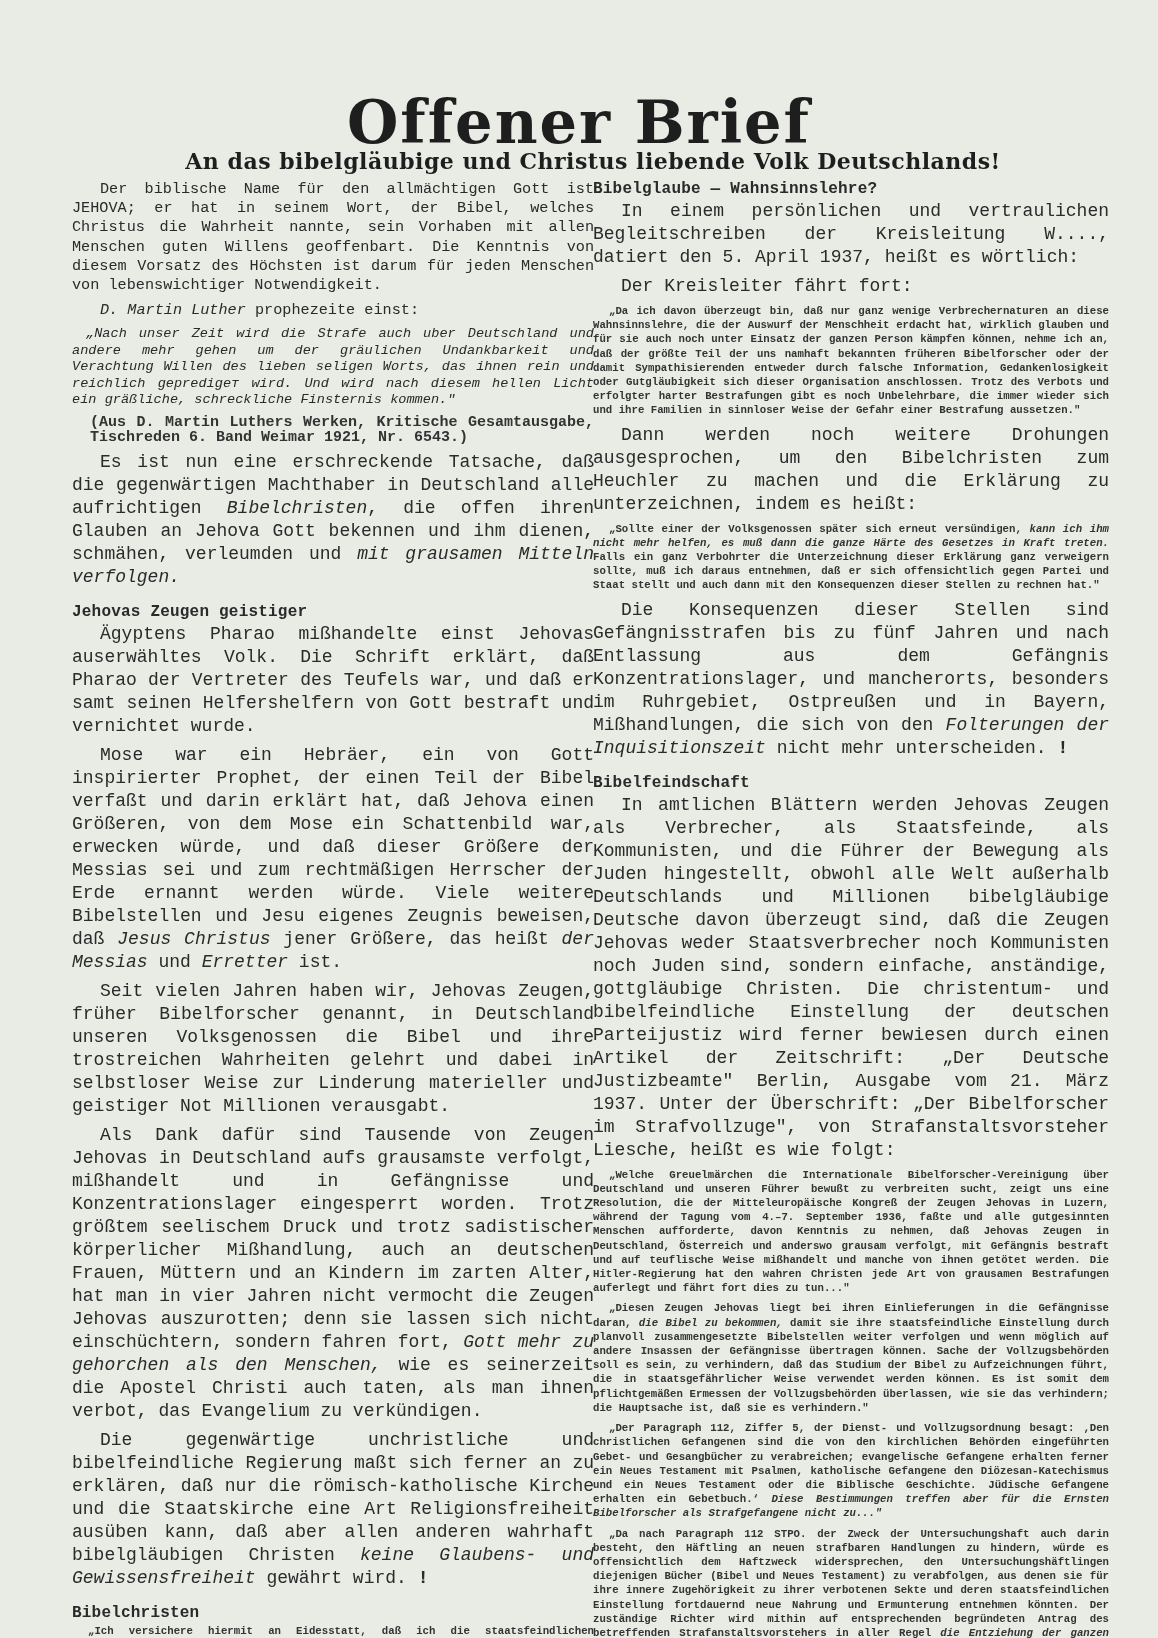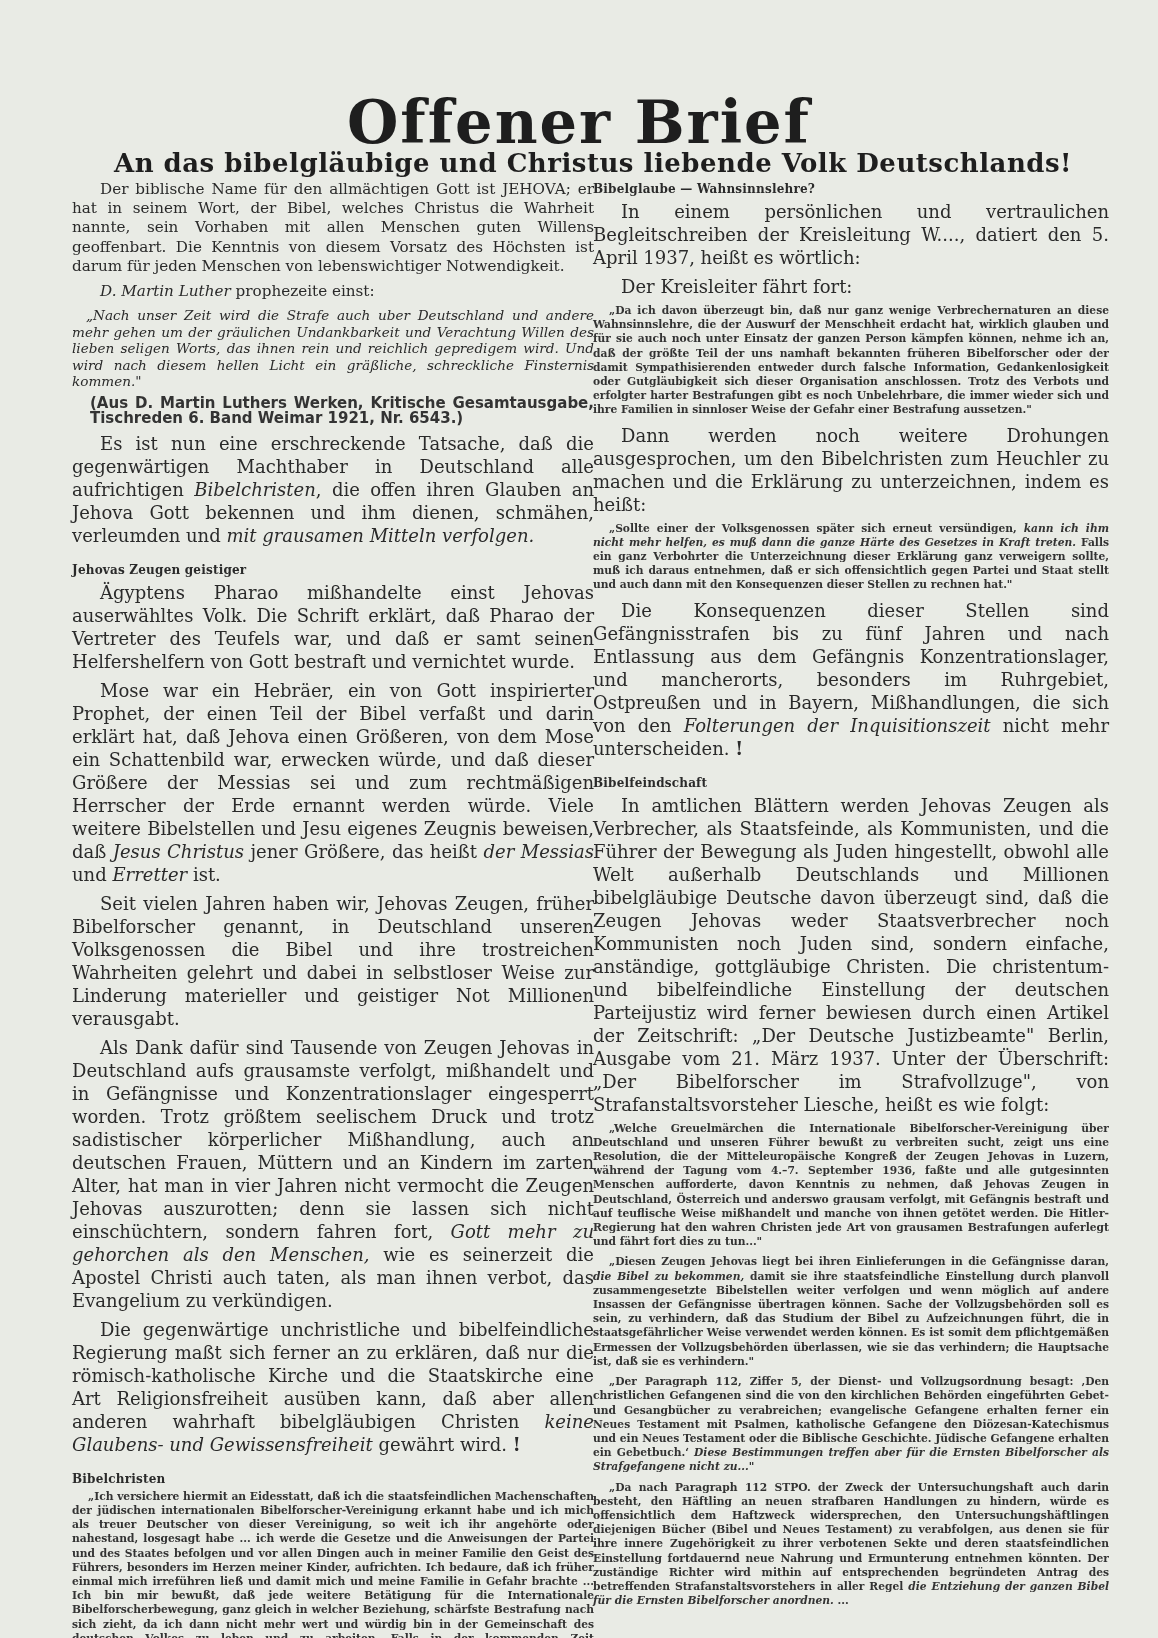--- a/index.html
+++ b/index.html
@@ -14,36 +14,36 @@
     position: absolute; left: 0; right: 0; top: 88px;
     text-align: center;
     font-family: "DejaVu Serif", serif;
     font-weight: bold; font-size: 59px; letter-spacing: 2px;
     color: #1e1e1e;
   }
   .subtitle {
     position: absolute; left: 0; right: 0; top: 148px;
     text-align: center;
     font-family: "DejaVu Serif", serif;
-    font-weight: bold; font-size: 26px; letter-spacing: 0.5px;
+    font-weight: bold; font-size: 22px; letter-spacing: 0.5px;
     color: #1e1e1e;
     padding-left: 28px;
   }
   .col { position: absolute; top: 180px; width: 522px; text-align: justify; }
   .col.left { left: 72px; }
   .col.right { left: 593px; width: 516px; }
-  .col p { margin: 0 0 6px 0; }
+  .col p { margin: 0 0 6px 0; font-family: Liberation Mono, monospace; }
   .body-p { font-size: 18px; line-height: 23px; text-indent: 28px; }
   .intro-p { font-size: 15.2px; line-height: 19.2px; text-indent: 28px; }
   .luther-p { font-size: 15.2px; line-height: 19.2px; text-indent: 28px; margin-top: 4px !important; }
   .quote-it { font-style: italic; font-size: 13.6px; line-height: 16.5px; text-indent: 14px; }
   .source { font-family: "DejaVu Sans", sans-serif; font-size: 15px; line-height: 15px; padding-left: 18px; font-weight: bold; color: #333; }
   .heading {
     font-family: "DejaVu Serif", serif;
-    font-weight: bold; font-size: 12px; line-height: 18px;
+    font-weight: bold; font-size: 16px; line-height: 18px;
     margin-top: 14px !important; margin-bottom: 2px !important;
     letter-spacing: 0.2px;
   }
   .quote-sm {
     font-family: "DejaVu Serif", serif; font-weight: bold;
     font-size: 10.7px; line-height: 14.2px; text-indent: 16px; color: #333;
   }
   .signature { text-align: right; font-family: "DejaVu Serif", serif; font-weight: bold; font-size: 11px; line-height: 14.5px; color: #333; }
   em { font-style: italic; }
   .mark { font-weight: bold; }

